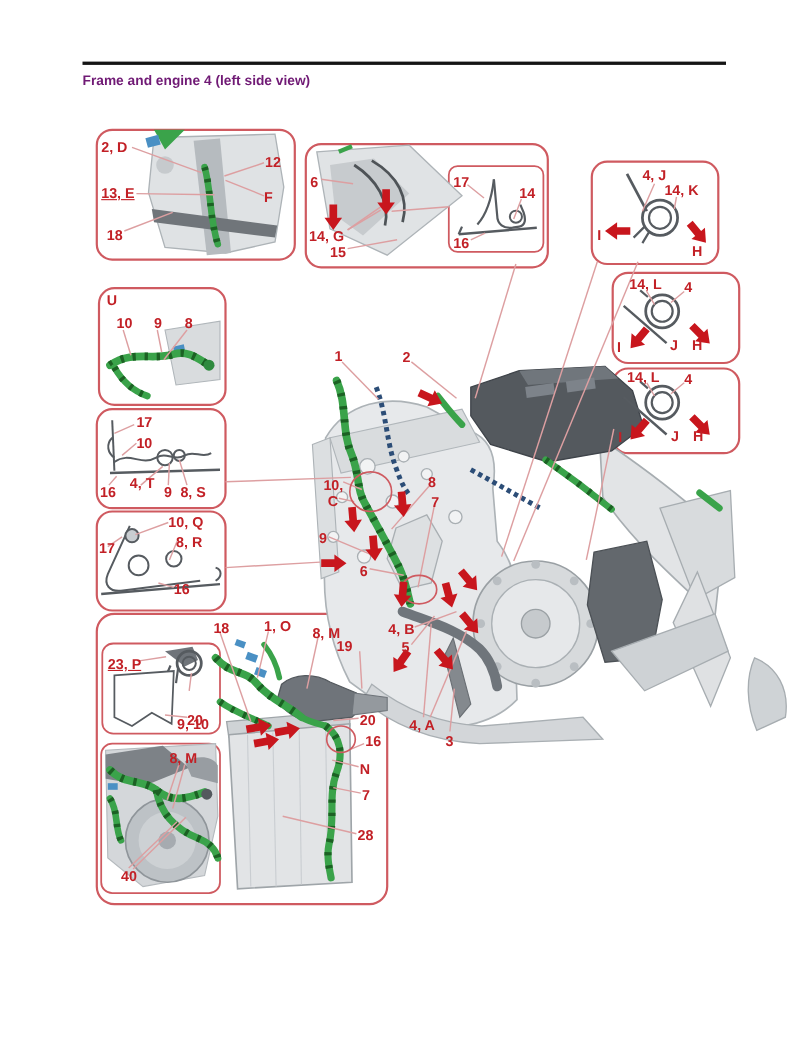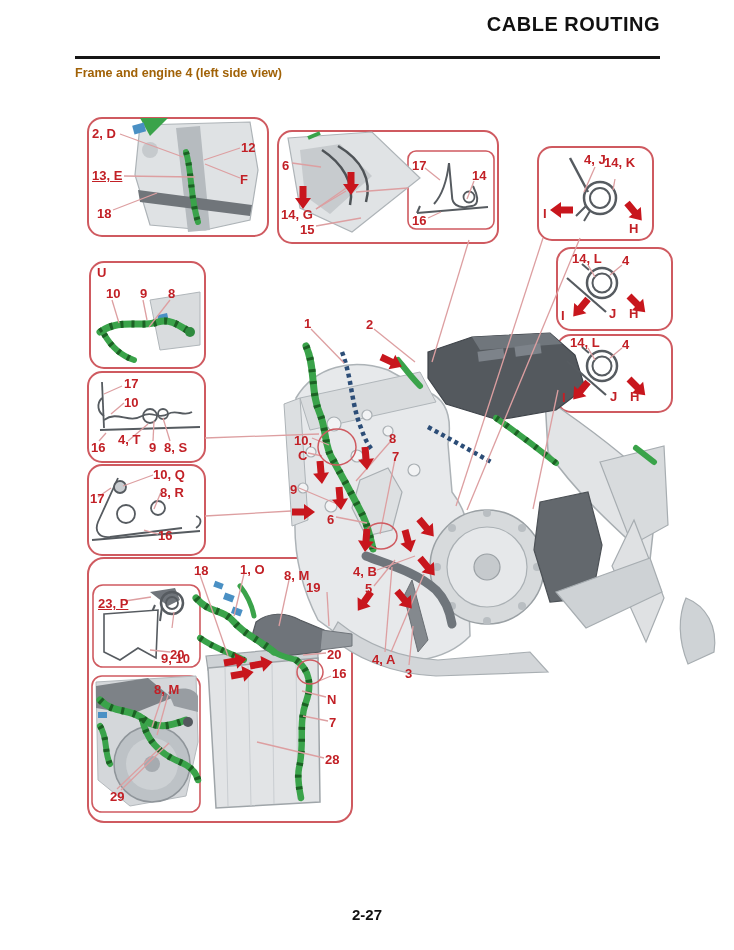--- a/index.html
+++ b/index.html
@@ -1,34 +1,33 @@
 <!DOCTYPE html>
 <html><head>
 <meta charset="utf-8">
 <style>
   html,body{margin:0;padding:0;background:#fff;}
   .page{position:relative;width:734px;height:950px;background:#fff;overflow:hidden;
         font-family:"Liberation Sans",sans-serif;}
   .doc-title{position:absolute;top:13px;right:74px;font-size:20px;font-weight:bold;
              color:#111;letter-spacing:.5px;}
   .header-rule{position:absolute;left:75px;right:74px;top:56px;height:3px;background:#151515;}
-  .doc-subtitle{position:absolute;left:75px;top:66px;font-size:12.5px;font-weight:bold;color:#a16207;}
+  .doc-subtitle{position:absolute;left:75px;top:66px;font-size:12.5px;font-weight:bold;color:#701a75;}
   .footer-page-number{position:absolute;left:0;right:0;top:906px;text-align:center;
              font-size:15px;font-weight:bold;color:#111;}
   svg.art{position:absolute;left:0;top:0;}
   .labels-layer{position:absolute;left:0;top:0;width:734px;height:950px;pointer-events:none;}
   .dlabel{position:absolute;font-size:13px;font-weight:bold;color:#c22026;
           white-space:nowrap;line-height:1;}
 </style>
 </head>
 <body>
 
 <div class="page">
 
-  <div class="doc-title">CABLE ROUTING</div>
   <div class="header-rule"></div>
   <div class="doc-subtitle">Frame and engine 4 (left side view)</div>
 
   <svg class="art" width="734" height="950" viewBox="0 0 734 950">
     <defs>
       <path id="arr" d="M0,-3.5 L12,-3.5 L12,-8 L23,0 L12,8 L12,3.5 L0,3.5 Z"></path>
     </defs>
 
     <g fill="#ffffff" stroke="#cf5a60" stroke-width="2">
       <rect x="88" y="118" width="180" height="118" rx="14"></rect>
@@ -350,21 +349,21 @@
       <div class="dlabel" style="left: 92px; top: 169px; text-decoration: underline;">13, E</div>
       <div class="dlabel" style="left: 240px; top: 173px;">F</div>
       <div class="dlabel" style="left: 97px; top: 207px;">18</div>
       <div class="dlabel" style="left: 282px; top: 159px;">6</div>
       <div class="dlabel" style="left: 281px; top: 208px;">14, G</div>
       <div class="dlabel" style="left: 300px; top: 223px;">15</div>
       <div class="dlabel" style="left: 412px; top: 159px;">17</div>
       <div class="dlabel" style="left: 472px; top: 169px;">14</div>
       <div class="dlabel" style="left: 412px; top: 214px;">16</div>
       <div class="dlabel" style="left: 584px; top: 153px;">4, J</div>
-      <div class="dlabel" style="left: 604px; top: 156px;">14, K</div>
+      <div class="dlabel" style="left: 604px; top: 166px;">14, K</div>
       <div class="dlabel" style="left: 543px; top: 207px;">I</div>
       <div class="dlabel" style="left: 629px; top: 222px;">H</div>
       <div class="dlabel" style="left: 572px; top: 252px;">14, L</div>
       <div class="dlabel" style="left: 622px; top: 254px;">4</div>
       <div class="dlabel" style="left: 561px; top: 309px;">I</div>
       <div class="dlabel" style="left: 609px; top: 307px;">J</div>
       <div class="dlabel" style="left: 629px; top: 307px;">H</div>
       <div class="dlabel" style="left: 570px; top: 336px;">14, L</div>
       <div class="dlabel" style="left: 622px; top: 338px;">4</div>
       <div class="dlabel" style="left: 562px; top: 391px;">I</div>
@@ -390,29 +389,28 @@
       <div class="dlabel" style="left: 306px; top: 581px;">19</div>
       <div class="dlabel" style="left: 327px; top: 648px;">20</div>
       <div class="dlabel" style="left: 332px; top: 667px;">16</div>
       <div class="dlabel" style="left: 327px; top: 693px;">N</div>
       <div class="dlabel" style="left: 329px; top: 716px;">7</div>
       <div class="dlabel" style="left: 325px; top: 753px;">28</div>
       <div class="dlabel" style="left: 98px; top: 597px; text-decoration: underline;">23, P</div>
       <div class="dlabel" style="left: 161px; top: 628px; margin-top: 24px;">9, 10</div>
       <div class="dlabel" style="left: 170px; top: 648px;">20</div>
       <div class="dlabel" style="left: 154px; top: 683px;">8, M</div>
-      <div class="dlabel" style="left: 110px; top: 790px;">29</div>
+      <div class="dlabel" style="left: 110px; top: 790px;">40</div>
       <div class="dlabel" style="left: 304px; top: 317px;">1</div>
       <div class="dlabel" style="left: 366px; top: 318px;">2</div>
       <div class="dlabel" style="left: 294px; top: 434px;">10,</div>
       <div class="dlabel" style="left: 298px; top: 449px;">C</div>
       <div class="dlabel" style="left: 389px; top: 432px;">8</div>
       <div class="dlabel" style="left: 392px; top: 450px;">7</div>
       <div class="dlabel" style="left: 290px; top: 483px;">9</div>
       <div class="dlabel" style="left: 327px; top: 513px;">6</div>
       <div class="dlabel" style="left: 353px; top: 565px; text-align: center;">4, B</div>
       <div class="dlabel" style="left: 365px; top: 582px;">5</div>
       <div class="dlabel" style="left: 372px; top: 653px;">4, A</div>
       <div class="dlabel" style="left: 405px; top: 667px;">3</div>
     </div>
 
-  <div class="footer-page-number">2-27</div>
 </div>
 
 </body></html>

